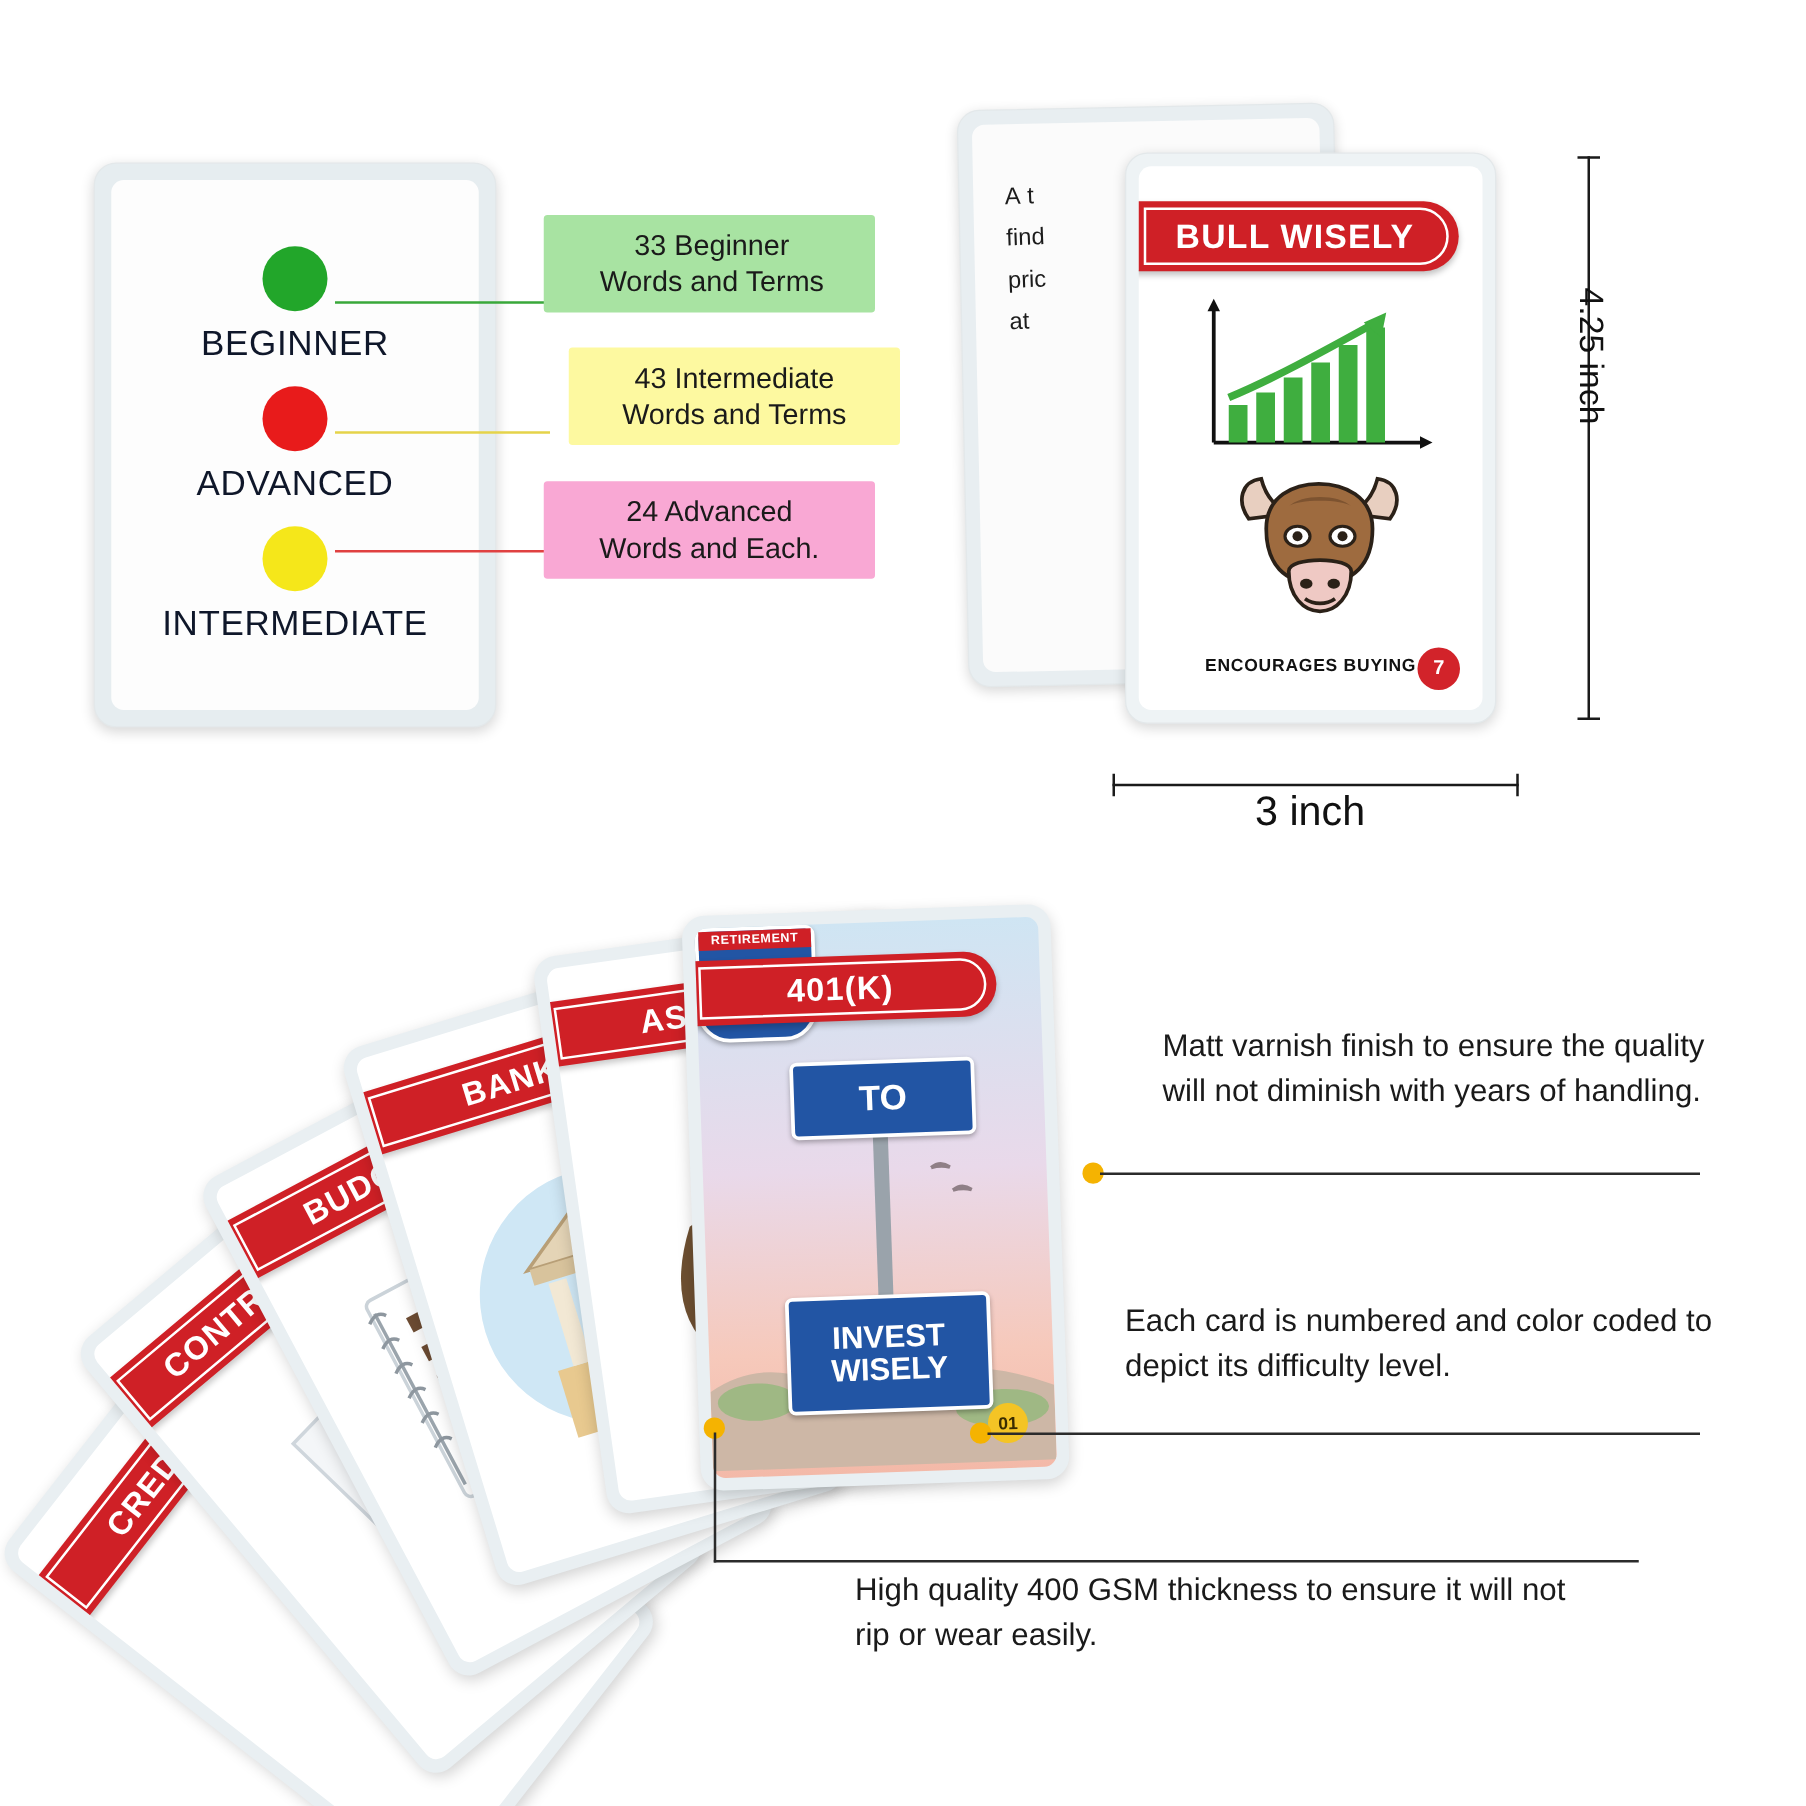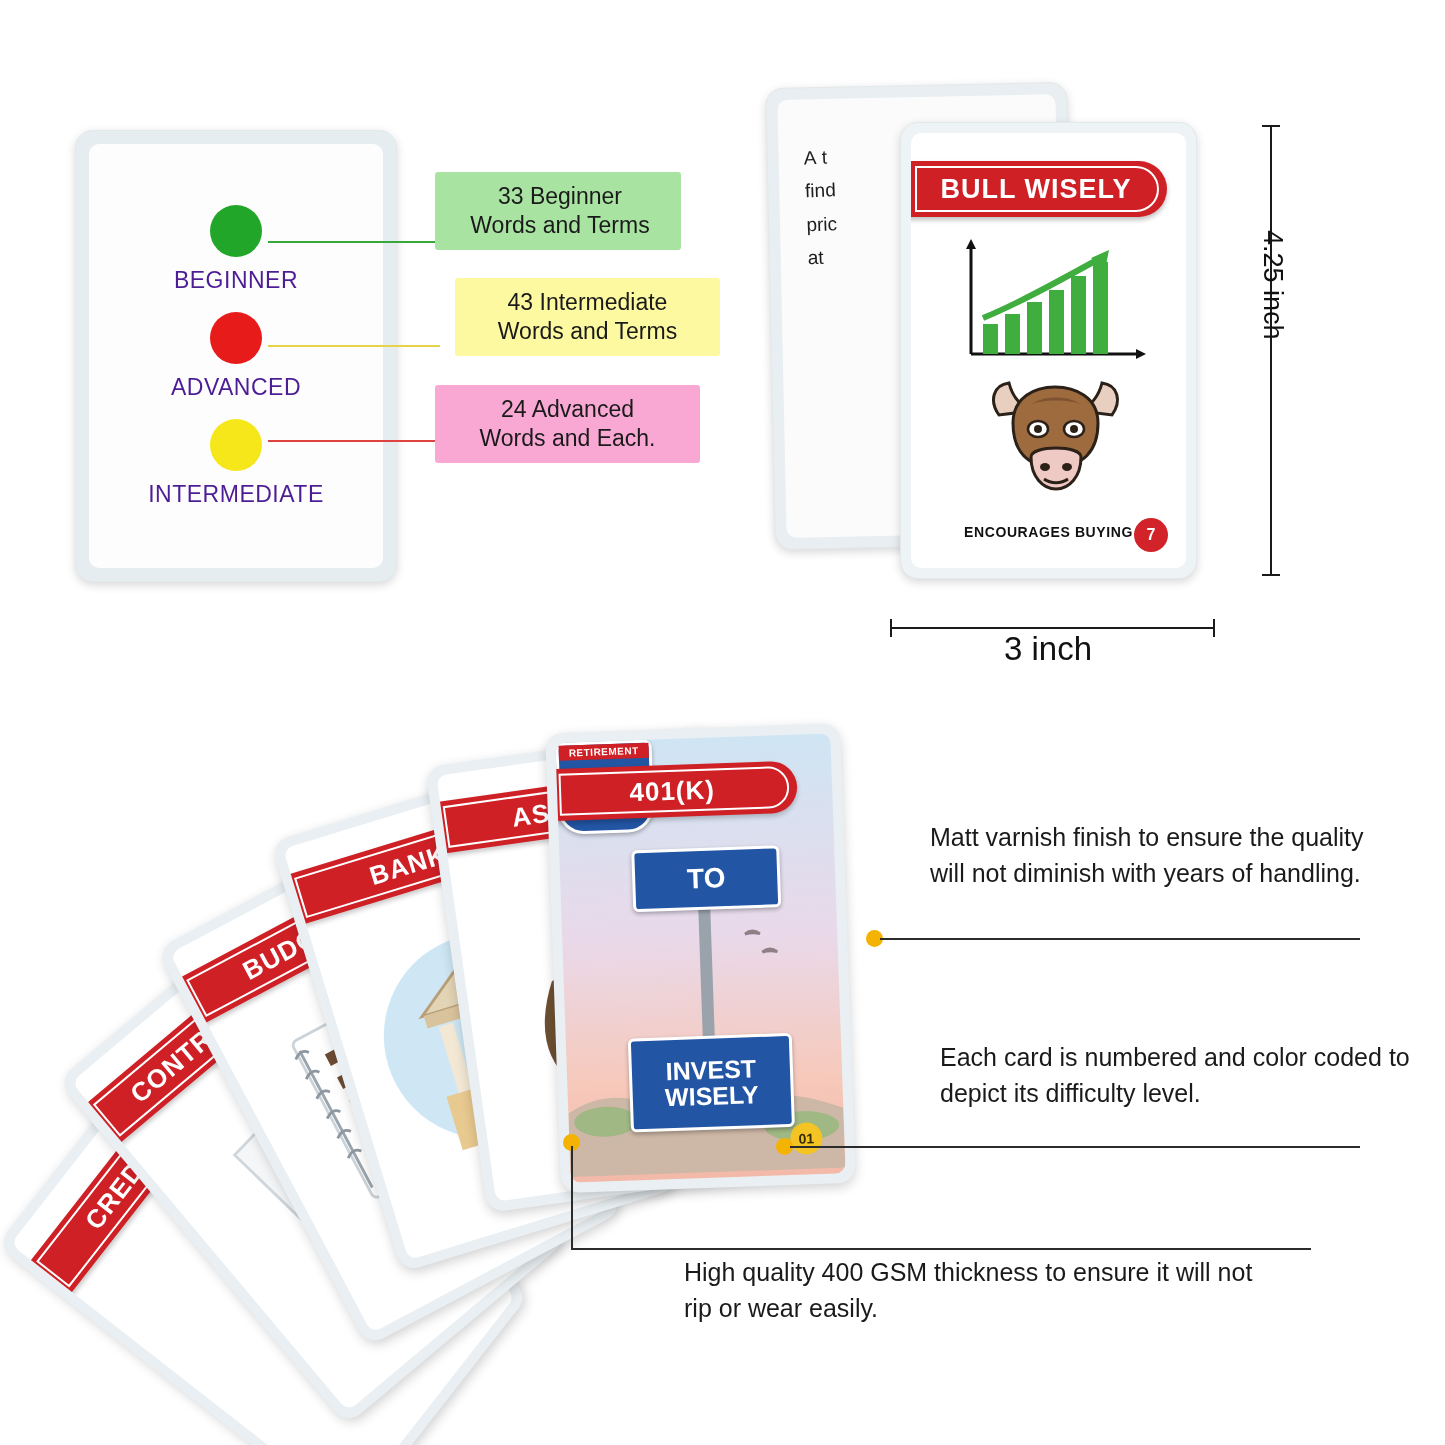--- a/index.html
+++ b/index.html
@@ -58,42 +58,42 @@
     align-items: center;
     margin: 9px 0;
   }
   .legend-dot {
     width: 52px;
     height: 52px;
     border-radius: 50%;
   }
   .legend-label {
     margin-top: 10px;
-    font-size: 23px;
+    font-size: 28px;
     letter-spacing: .5px;
-    color: #4c1d95;
+    color: #0f172a;
   }
 
   
   .callout-box {
     position: absolute;
     border-radius: 3px;
     display: flex;
     flex-direction: column;
     justify-content: center;
     align-items: center;
     text-align: center;
     font-size: 23px;
     color: #1a1a1a;
     line-height: 1.28;
     padding: 8px 12px;
     box-sizing: border-box;
   }
   #callout-beginner {
-    left: 435px; top: 172px; width: 246px; height: 78px;
+    left: 435px; top: 172px; width: 265px; height: 78px;
     background: #a8e3a2;
     padding-left: 16px;
   }
   #callout-intermediate {
     left: 435px; top: 278px; width: 265px; height: 78px;
     background: #fdf9a0;
     margin-left: 20px;
   }
   #callout-advanced {
     left: 435px; top: 385px; width: 265px; height: 78px;
@@ -361,21 +361,21 @@
   }
 
   
   .anno-text {
     position: absolute;
     font-size: 25px;
     color: #1a1a1a;
     line-height: 1.42;
   }
   #anno-matt { left: 930px; top: 820px; width: 450px; }
-  #anno-numbered { left: 900px; top: 1040px; width: 470px; margin-left: 40px; }
+  #anno-numbered { left: 900px; top: 1040px; width: 470px; }
   #anno-gsm { left: 684px; top: 1255px; width: 580px; }
 
   .anno-line {
     position: absolute;
     height: 2px;
     background: #2b2b2b;
   }
   .anno-vline {
     position: absolute;
     width: 2px;

